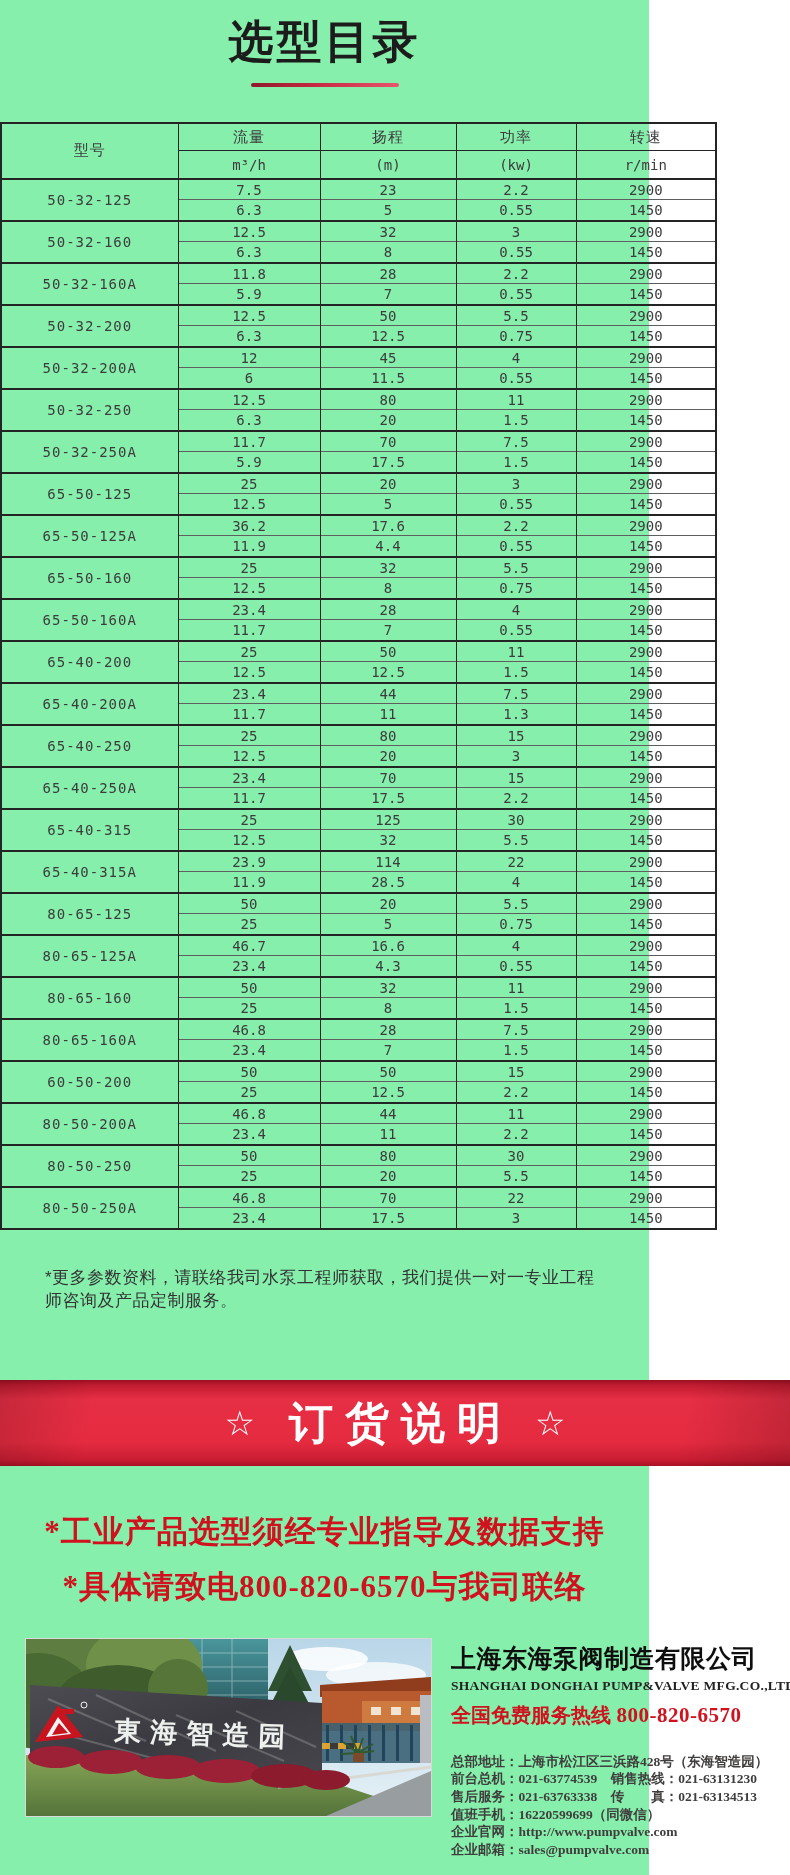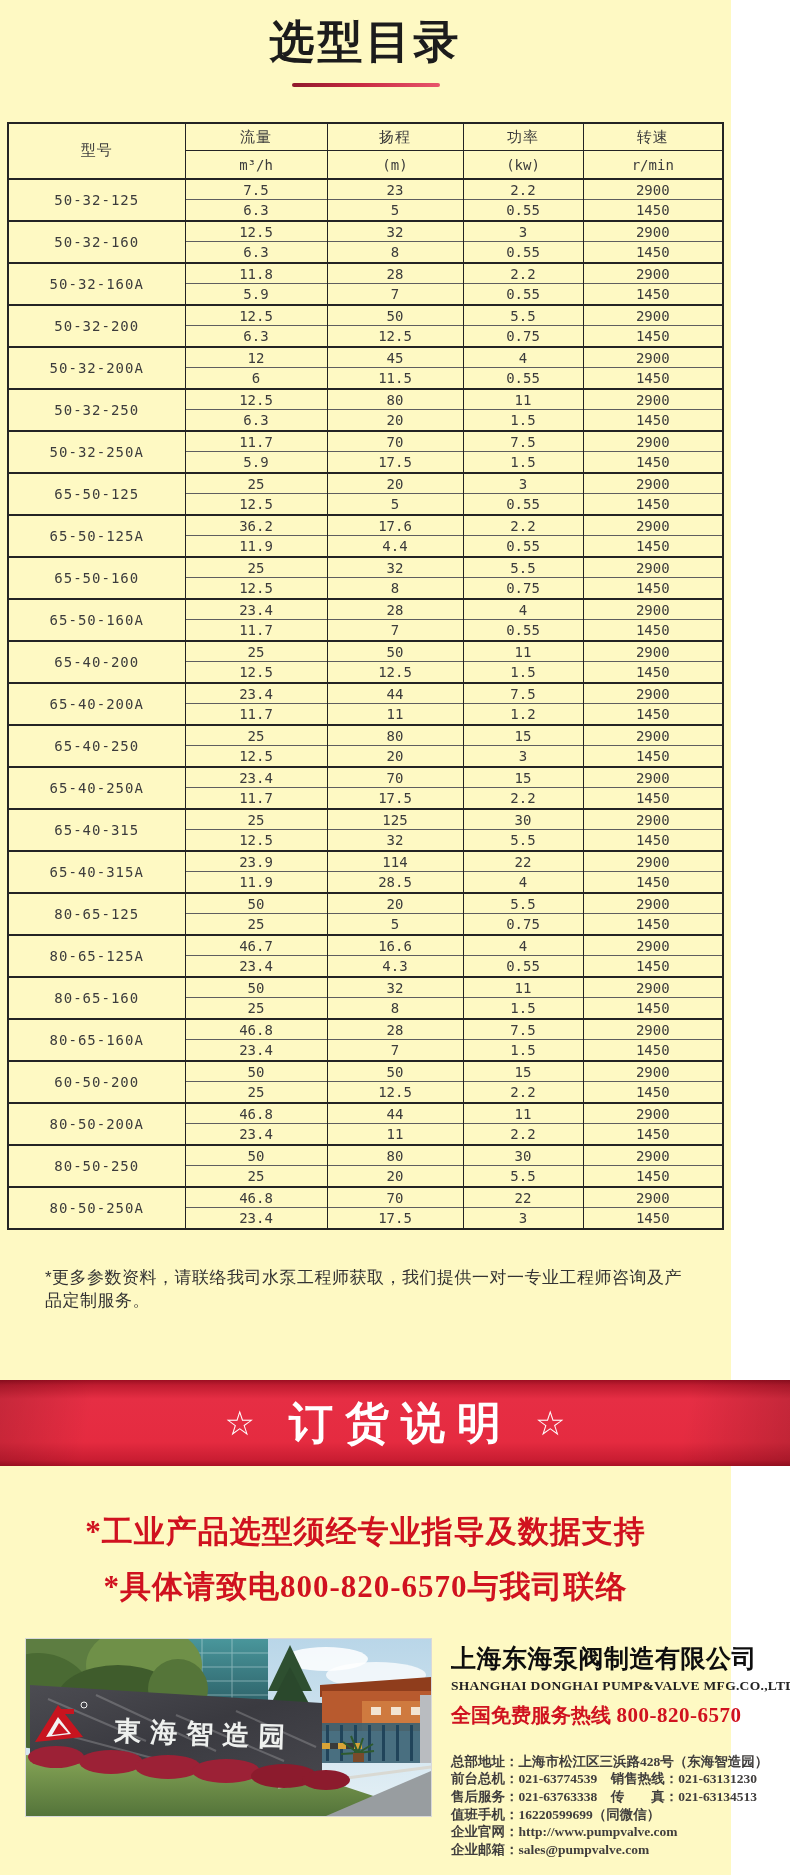--- a/index.html
+++ b/index.html
@@ -3,21 +3,21 @@
 <meta charset="utf-8">
 <style>
   * { box-sizing: border-box; margin: 0; padding: 0; }
   html, body { width: 790px; background: #ffffff; }
   body {
     height: 1875px;
     font-family: "Liberation Sans", sans-serif;
     color: #1c1c1c;
     overflow: hidden;
   }
-  .page { width: 731px; height: 1875px; background: #fef9c3; }
+  .page { width: 649px; height: 1875px; background: #86efac; }
 
   
   .title-wrap { padding-top: 12px; text-align: center; }
   .page-title {
     font-size: 45px;
     font-weight: 800;
     letter-spacing: 3px;
     color: #1c1c1c;
     line-height: 1.35;
   }
@@ -345,21 +345,21 @@
         <tr class="grp">
           <td rowspan="2" class="model-cell">65-40-200A</td>
           <td>23.4</td>
           <td>44</td>
           <td>7.5</td>
           <td>2900</td>
         </tr>
         <tr class="sub">
           <td>11.7</td>
           <td>11</td>
-          <td>1.2</td>
+          <td>1.3</td>
           <td>1450</td>
         </tr>
         <tr class="grp">
           <td rowspan="2" class="model-cell">65-40-250</td>
           <td>25</td>
           <td>80</td>
           <td>15</td>
           <td>2900</td>
         </tr>
         <tr class="sub">

